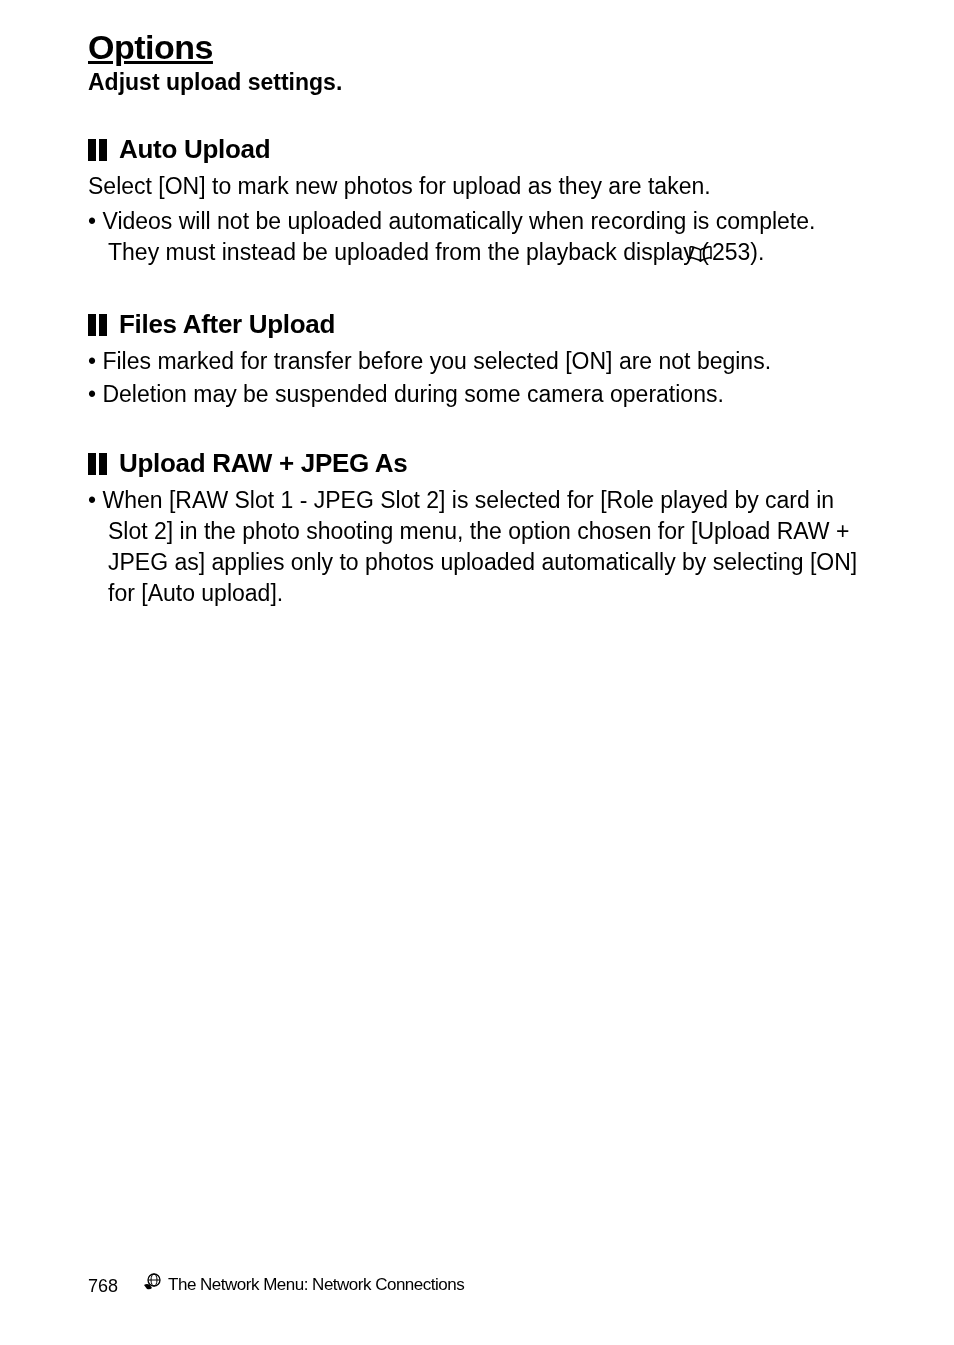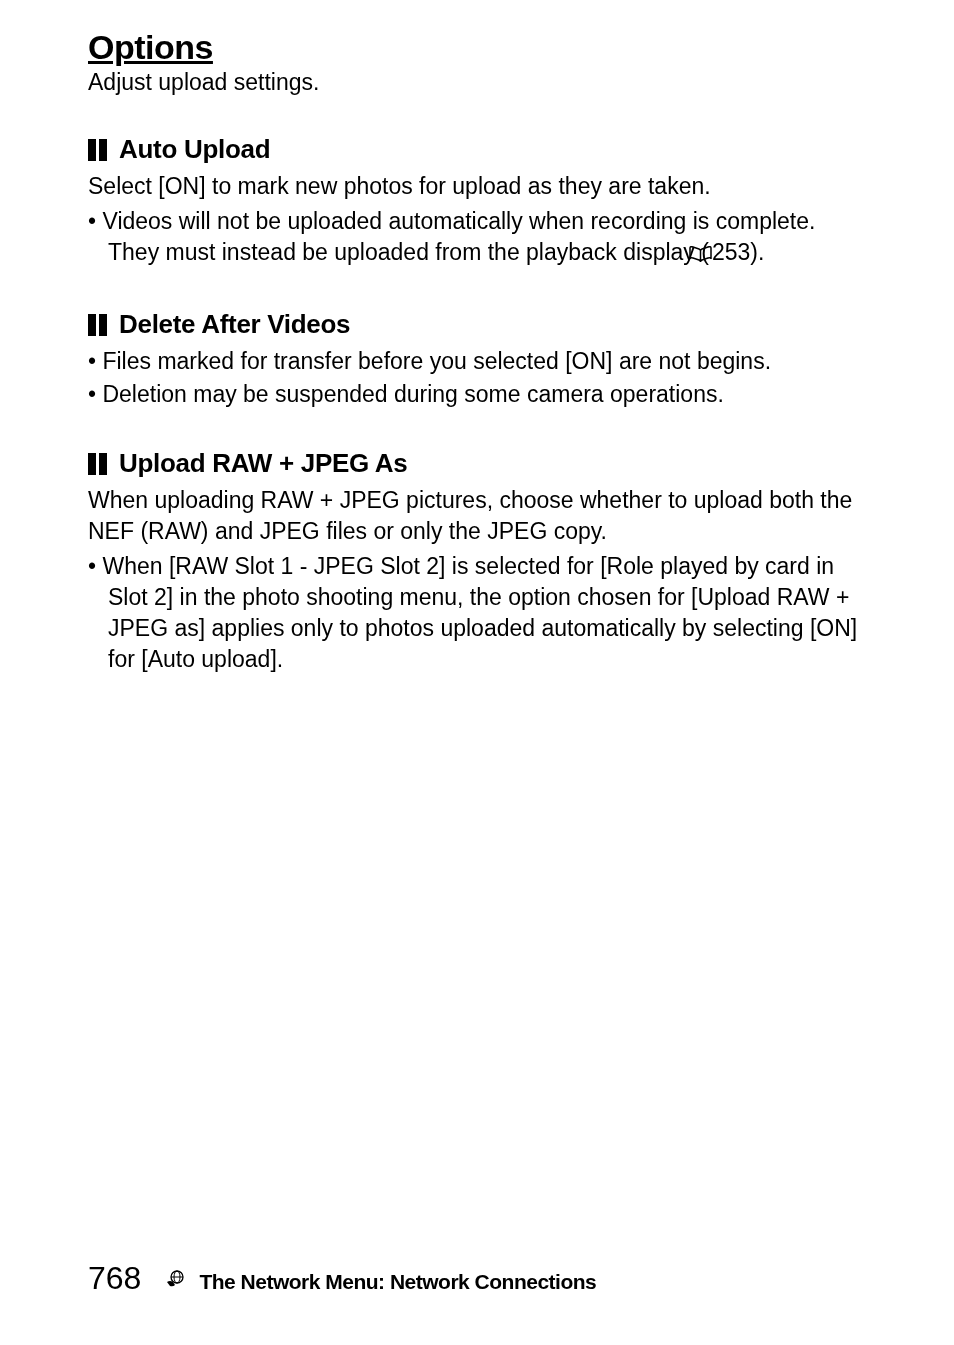--- a/index.html
+++ b/index.html
@@ -18,21 +18,21 @@
     }
     .page-title {
       font-size: 34px;
       font-weight: 700;
       text-decoration: underline;
       letter-spacing: -0.5px;
       margin-bottom: 2px;
     }
     .page-subtitle {
       font-size: 23px;
-      font-weight: 400;
+      font-weight: 700;
       margin-bottom: 38px;
     }
     .section {
       margin-bottom: 38px;
     }
     .section-heading {
       display: flex;
       align-items: center;
       gap: 12px;
       margin-bottom: 6px;
@@ -78,30 +78,30 @@
     }
     .footer {
       position: absolute;
       bottom: 48px;
       left: 88px;
       display: flex;
       align-items: baseline;
       gap: 24px;
     }
     .page-number {
-      font-size: 32px;
+      font-size: 18px;
       font-weight: 400;
     }
     .footer-title {
-      font-size: 21px;
-      font-weight: 700;
+      font-size: 17px;
+      font-weight: 400;
       font-stretch: condensed;
       display: flex;
       align-items: center;
-      gap: 14px;
+      gap: 6px;
       letter-spacing: -0.5px;
     }
     .globe-icon {
       display: inline-block;
       vertical-align: -3px;
     }
   </style>
 </head>
 <body>
 
@@ -125,37 +125,36 @@
           </svg></span><span>253</span><span>).</span></li>
   </ul>
 </div>
 
 <div class="section">
   <div class="section-heading">
     <span class="section-icon">
         <span class="bar"></span>
         <span class="bar"></span>
       </span>
-    <span class="section-title">Delete After Videos</span>
+    <span class="section-title">Files After Upload</span>
   </div>
   <ul class="bullet-list">
     <li class="bullet-item"><span>Files marked for transfer before you selected [</span><span class="bold">ON</span><span>] are not begins.</span></li>
     <li class="bullet-item">Deletion may be suspended during some camera operations.</li>
   </ul>
 </div>
 
 <div class="section">
   <div class="section-heading">
     <span class="section-icon">
         <span class="bar"></span>
         <span class="bar"></span>
       </span>
     <span class="section-title">Upload RAW + JPEG As</span>
   </div>
-  <p class="section-intro">When uploading RAW + JPEG pictures, choose whether to upload both the NEF (RAW) and JPEG files or only the JPEG copy.</p>
   <ul class="bullet-list">
     <li class="bullet-item"><span>When [</span><span class="bold">RAW Slot 1 - JPEG Slot 2</span><span>] is selected for [</span><span class="bold">Role played by card in Slot 2</span><span>] in the photo shooting menu, the option chosen for [</span><span class="bold">Upload RAW + JPEG as</span><span>] applies only to photos uploaded automatically by selecting [</span><span class="bold">ON</span><span>] for [</span><span class="bold">Auto upload</span><span>].</span></li>
   </ul>
 </div>
 
 <div class="footer">
   <span class="page-number">768</span>
   <span class="footer-title">
     <span class="globe-icon"><svg width="20" height="20" viewBox="0 0 20 20">
           <circle cx="12" cy="8" r="6" fill="none" stroke="#000" stroke-width="1.3"></circle>

